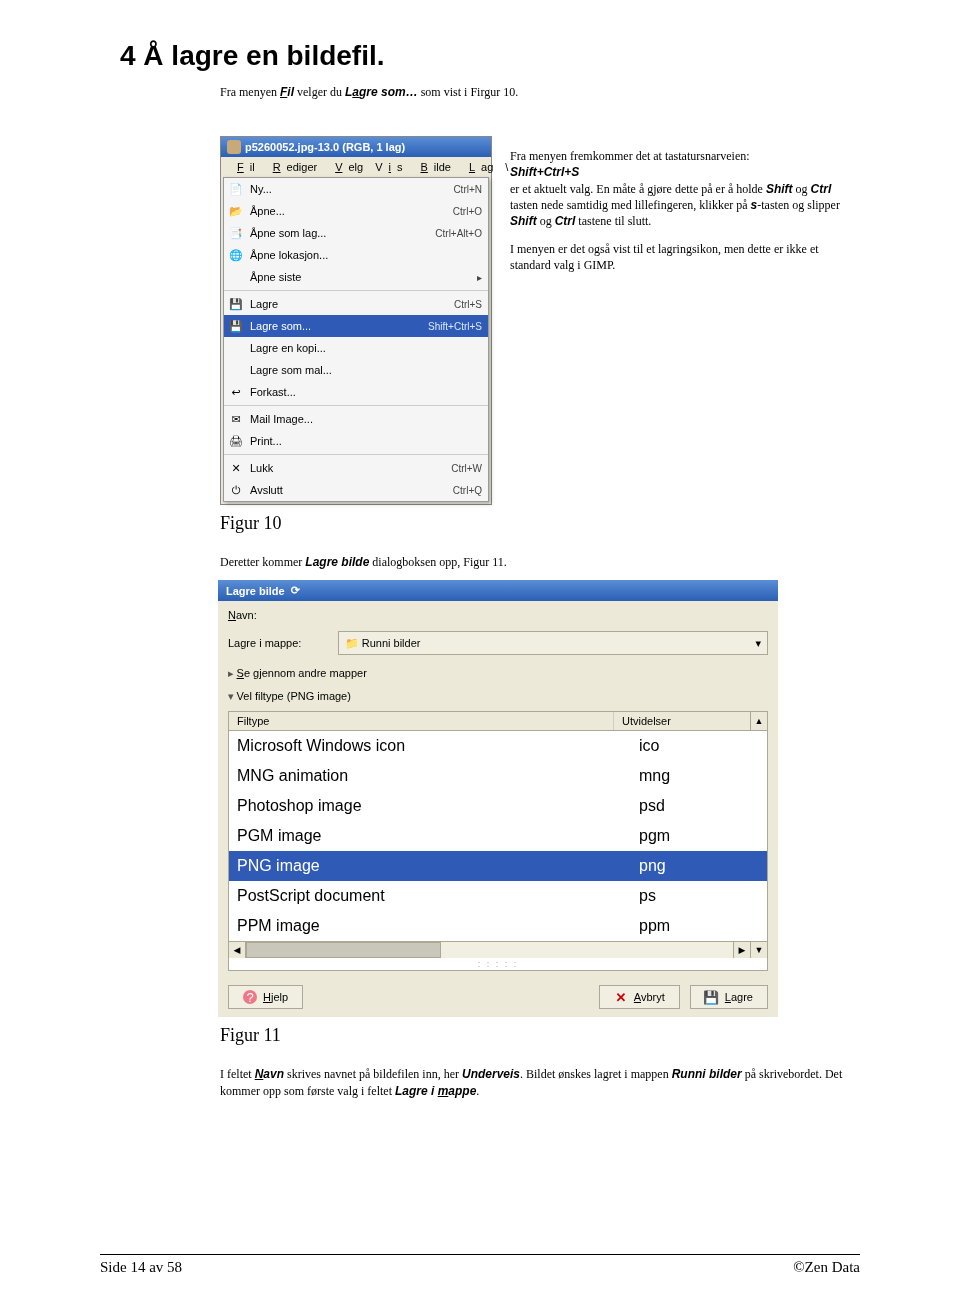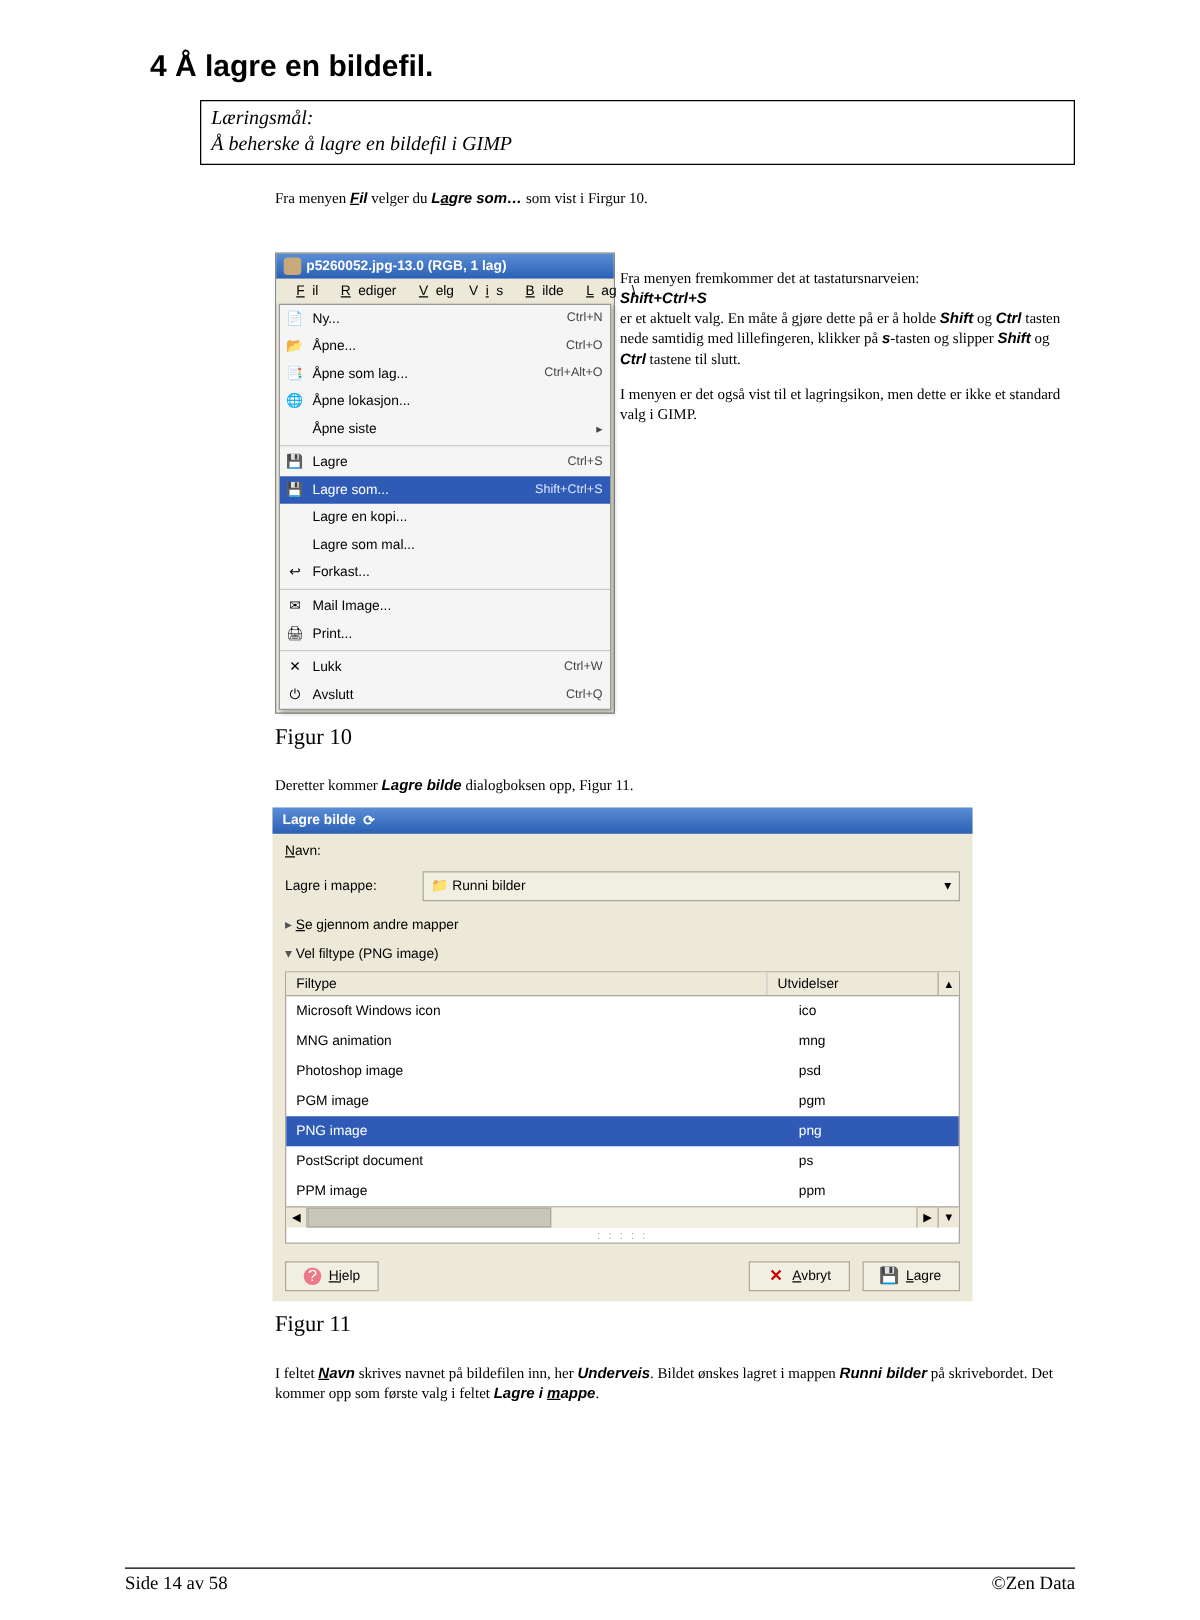--- a/index.html
+++ b/index.html
@@ -10,21 +10,21 @@
     color: #000;
   }
   .page {
     width: 960px;
     height: 1296px;
     padding: 40px 100px 30px 220px;
     box-sizing: border-box;
     position: relative;
   }
   h2.section-title {
-    font-size: 24px;
+    font-size: 28px;
     font-weight: bold;
     font-family: Arial, sans-serif;
     margin: 0 0 12px -100px;
   }
   .goals-box {
     border: 1px solid #000;
     padding: 4px 8px;
     margin-bottom: 18px;
     margin-left: -60px;
     font-style: italic;
@@ -34,21 +34,21 @@
   .para {
     font-size: 12px;
     line-height: 1.35;
     margin-bottom: 10px;
   }
   .bold-i { font-weight: bold; font-style: italic; font-family: Arial, sans-serif;}
   .uline { text-decoration: underline; }
 
   .two-col {
     display: flex;
-    gap: 4px;
+    gap: 18px;
     margin-bottom: 6px;
     margin-top: 36px;
   }
   .menu-shot {
     width: 270px;
     background: #ece9d8;
     border: 1px solid #888;
     font-family: "Tahoma","Segoe UI",sans-serif;
     font-size: 11px;
   }
@@ -171,21 +171,21 @@
     font-size: 11px;
   }
   .ft-col-type { flex: 1; padding: 3px 8px; border-right: 1px solid #ccc; }
   .ft-col-ext  { width: 120px; padding: 3px 8px; }
   .ft-scroll-btn {
     width: 16px; display:flex;align-items:center;justify-content:center;
     border-left:1px solid #aca899; background:#ece9d8; font-size:9px;
   }
   .ft-row {
     display: flex;
-    font-size: 11px;
+    font-size: 16px;
     padding: 3px 0;
   }
   .ft-row .ft-col-type { border-right: none; }
   .ft-row.sel { background: #2f5bb7; color: #fff; }
   .ft-hscroll {
     display: flex;
     height: 16px;
     background: #ece9d8;
     border-top: 1px solid #aca899;
   }
@@ -228,24 +228,20 @@
     justify-content: space-between;
     font-size: 15px;
   }
 </style>
 </head>
 <body>
 <div class="page">
 
 <h2 class="section-title">4  Å lagre en bildefil.</h2>
 
-<div class="goals-box">
-  <div>Læringsmål:</div>
-  <div>Å beherske å lagre en bildefil i GIMP</div>
-</div>
 
 <p class="para">
   <span>Fra menyen </span><span class="bold-i"><span class="uline">F</span>il</span><span> velger du </span><span class="bold-i">L<span class="uline">a</span>gre som…</span><span> som vist i Firgur 10.</span>
 </p>
 
 <div class="two-col">
   <div class="menu-shot">
     <div class="titlebar">
       <span class="wilbur"></span>
       <span>p5260052.jpg-13.0 (RGB, 1 lag)</span>

